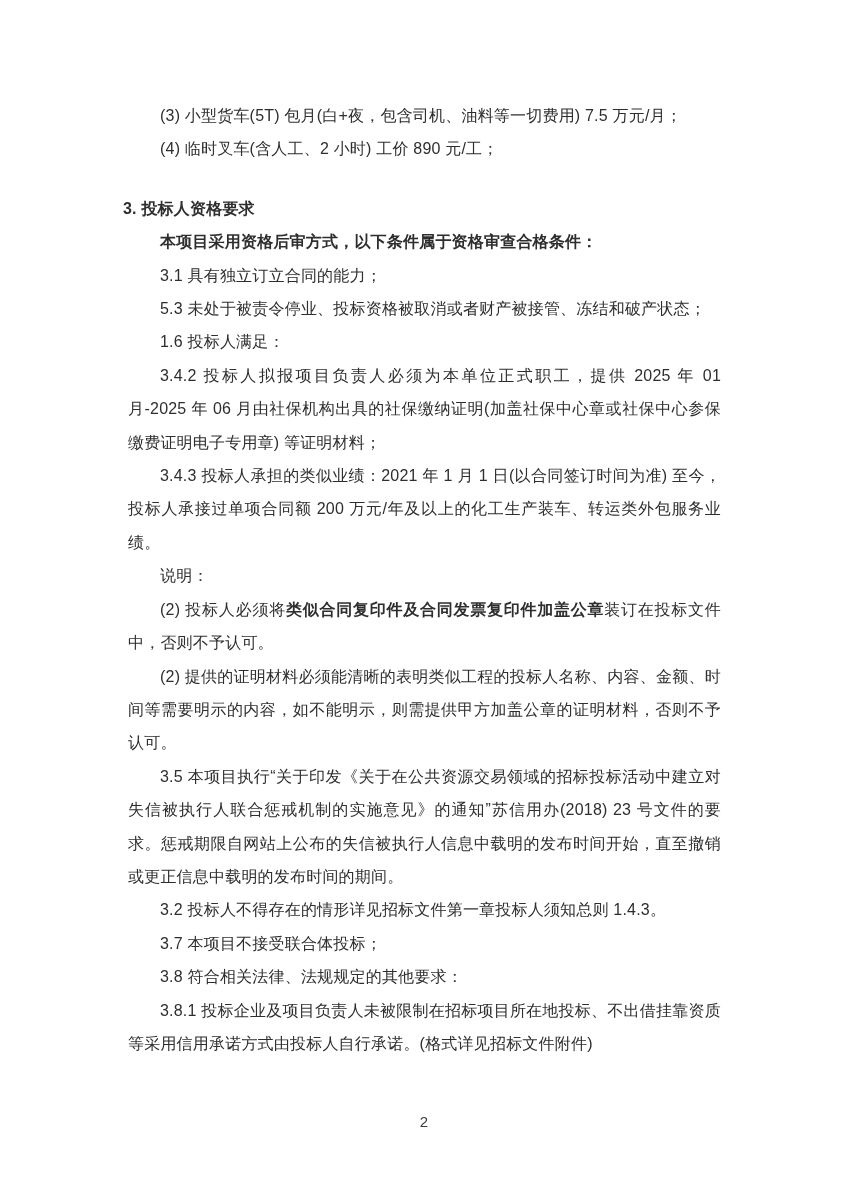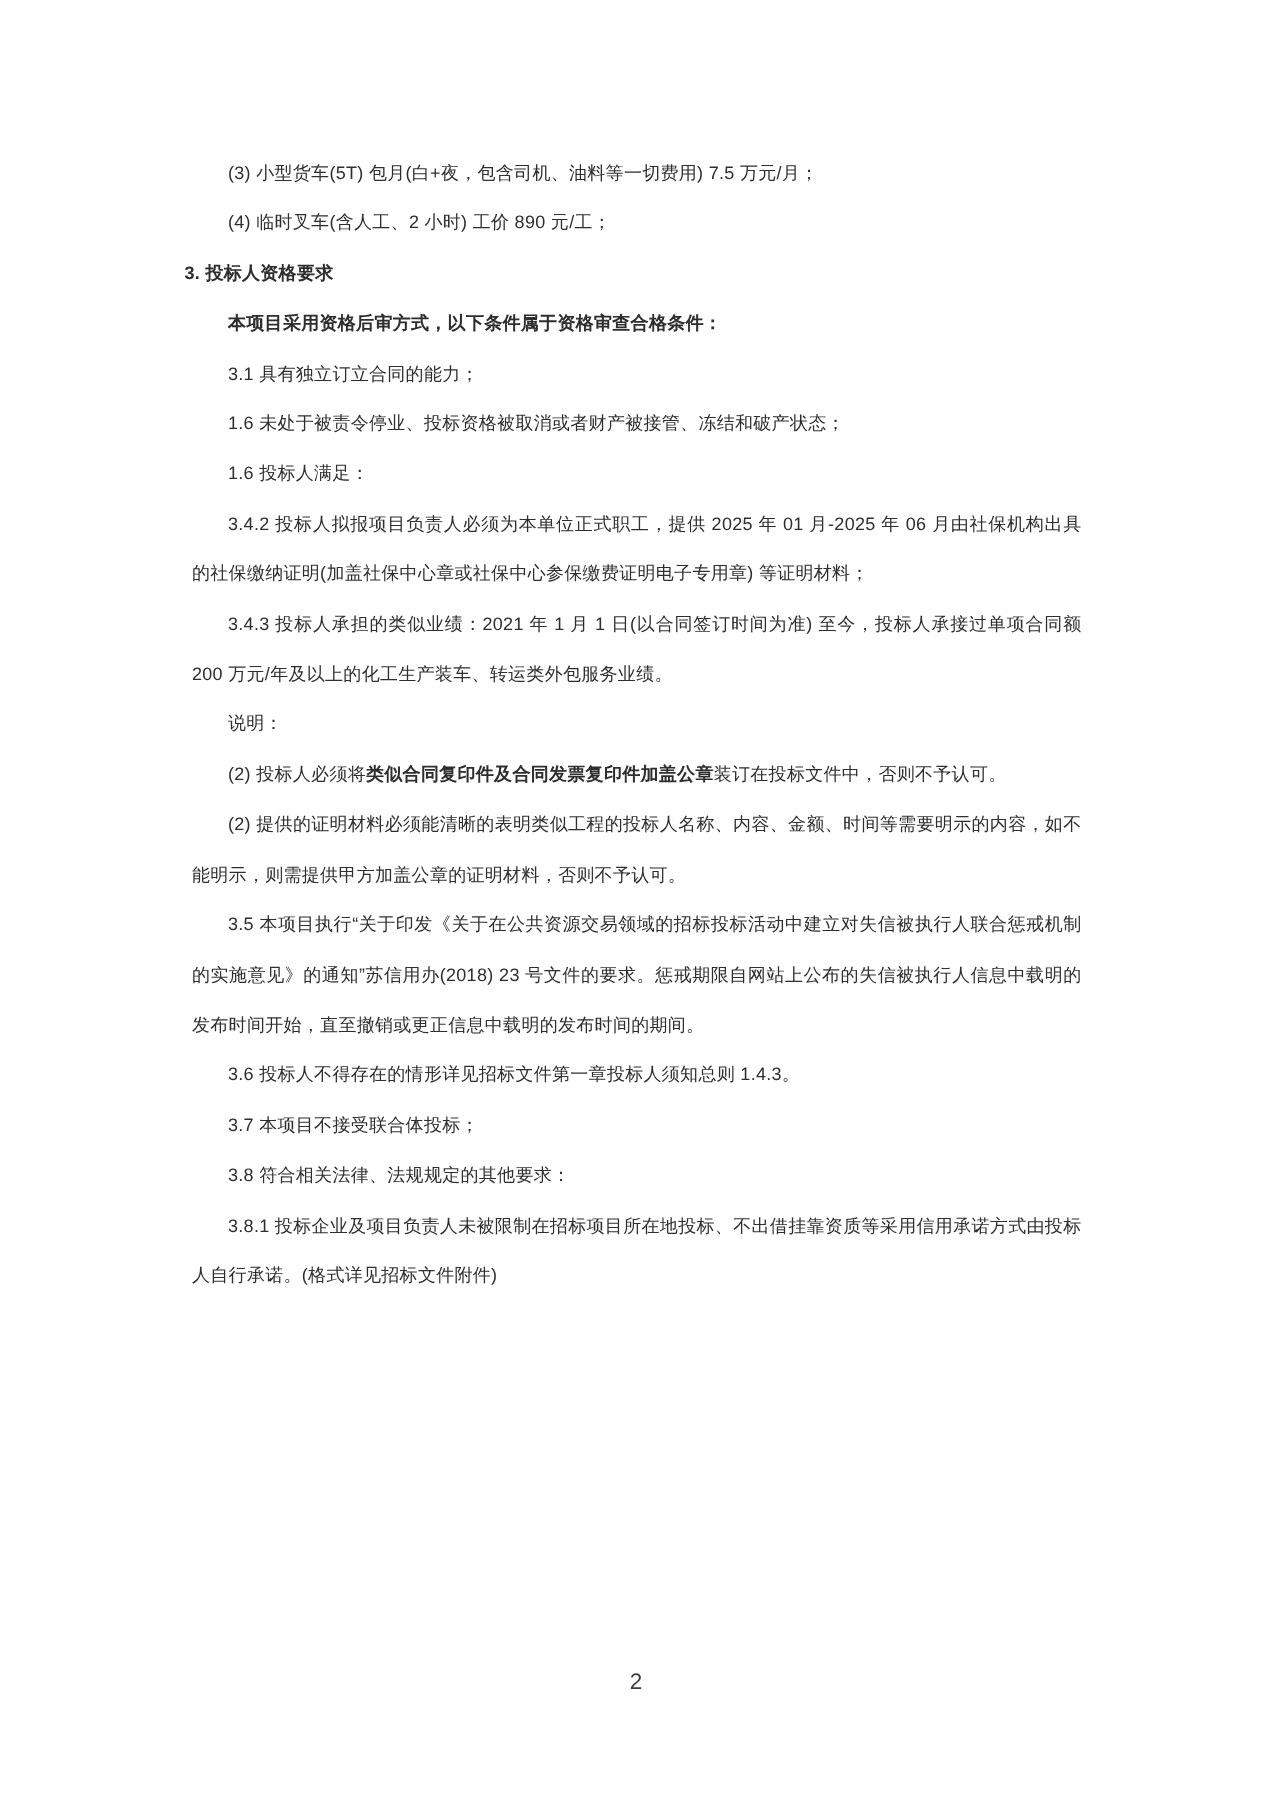--- a/index.html
+++ b/index.html
@@ -18,33 +18,34 @@
   .page {
     position: absolute;
     inset: 0;
     background: #ffffff;
   }
   .content {
     position: absolute;
     left: 128px;
     top: 99px;
     width: 593px;
-    font-size: 12px;
+    font-size: 16px;
     line-height: 33.4px;
     text-align: justify;
     letter-spacing: 0.2px;
   }
   .para {
     margin: 0;
     text-indent: 2em;
   }
   .para.heading {
     text-indent: 0;
     font-weight: 700;
     margin-left: -5px;
+    margin-top: 26px;
   }
   .run {
     font-weight: inherit;
   }
   .run.bold {
     font-weight: 700;
   }
   .page-number {
     position: absolute;
     left: 0;
@@ -59,27 +60,27 @@
 </head>
 <body>
 
 <main class="page">
   <section class="content" id="document-content">
       <p class="para"><span class="run">(3) 小型货车(5T) 包月(白+夜，包含司机、油料等一切费用) 7.5 万元/月；</span></p>
       <p class="para"><span class="run">(4) 临时叉车(含人工、2 小时) 工价 890 元/工；</span></p>
       <p class="para heading" style="text-indent: 0px;"><span class="run bold">3. 投标人资格要求</span></p>
       <p class="para"><span class="run bold">本项目采用资格后审方式，以下条件属于资格审查合格条件：</span></p>
       <p class="para"><span class="run">3.1 具有独立订立合同的能力；</span></p>
-      <p class="para"><span class="run">1.6 未处于被责令停业、投标资格被取消或者财产被接管、冻结和破产状态；</span></p>
+      <p class="para"><span class="run">5.3 未处于被责令停业、投标资格被取消或者财产被接管、冻结和破产状态；</span></p>
       <p class="para"><span class="run">1.6 投标人满足：</span></p>
       <p class="para"><span class="run">3.4.2 投标人拟报项目负责人必须为本单位正式职工，提供 2025 年 01 月-2025 年 06 月由社保机构出具的社保缴纳证明(加盖社保中心章或社保中心参保缴费证明电子专用章) 等证明材料；</span></p>
       <p class="para"><span class="run">3.4.3 投标人承担的类似业绩：2021 年 1 月 1 日(以合同签订时间为准) 至今，投标人承接过单项合同额 200 万元/年及以上的化工生产装车、转运类外包服务业绩。</span></p>
       <p class="para"><span class="run">说明：</span></p>
       <p class="para"><span class="run">(2) 投标人必须将</span><span class="run bold">类似合同复印件及合同发票复印件加盖公章</span><span class="run">装订在投标文件中，否则不予认可。</span></p>
       <p class="para"><span class="run">(2) 提供的证明材料必须能清晰的表明类似工程的投标人名称、内容、金额、时间等需要明示的内容，如不能明示，则需提供甲方加盖公章的证明材料，否则不予认可。</span></p>
       <p class="para"><span class="run">3.5 本项目执行“关于印发《关于在公共资源交易领域的招标投标活动中建立对失信被执行人联合惩戒机制的实施意见》的通知”苏信用办(2018) 23 号文件的要求。惩戒期限自网站上公布的失信被执行人信息中载明的发布时间开始，直至撤销或更正信息中载明的发布时间的期间。</span></p>
-      <p class="para"><span class="run">3.6 投标人不得存在的情形详见招标文件第一章投标人须知总则 1.4.3。</span></p>
+      <p class="para"><span class="run">3.2 投标人不得存在的情形详见招标文件第一章投标人须知总则 1.4.3。</span></p>
       <p class="para"><span class="run">3.7 本项目不接受联合体投标；</span></p>
       <p class="para"><span class="run">3.8 符合相关法律、法规规定的其他要求：</span></p>
       <p class="para"><span class="run">3.8.1 投标企业及项目负责人未被限制在招标项目所在地投标、不出借挂靠资质等采用信用承诺方式由投标人自行承诺。(格式详见招标文件附件)</span></p>
     </section>
   <footer class="page-number">2</footer>
 </main>
 
 </body></html>

